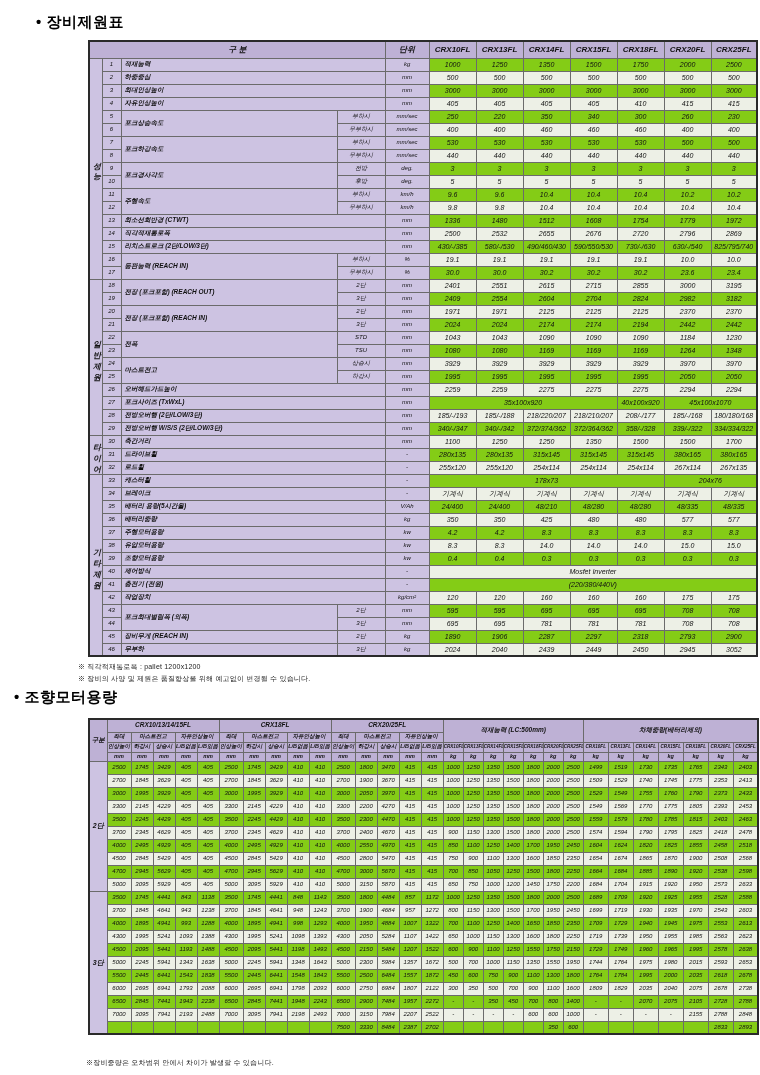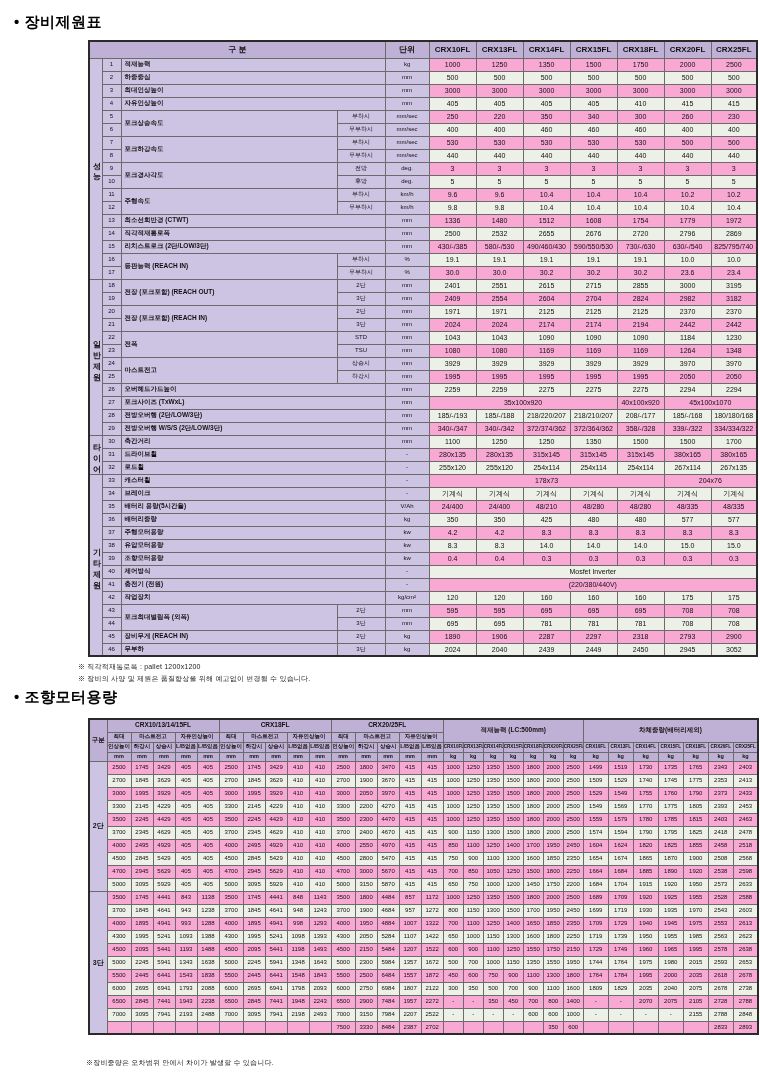--- a/index.html
+++ b/index.html
@@ -3,23 +3,23 @@
 <meta charset="utf-8">
 <style>
   * { box-sizing: border-box; margin: 0; padding: 0; }
   html,body { background:#e8e8e8; }
   .sheet {
     position: relative; width: 760px; height: 1075px; background: #fff;
     font-family: "Liberation Sans", sans-serif; color:#111; overflow: hidden;
     margin: 0 auto;
   }
   .title { position:absolute; left:14px; font-weight:bold; font-size:15px; color:#000; letter-spacing:0.5px; }
-  #title1 { top:13px; }
+  #title1 { top:13px;margin-left:22px; }
   #title2 { top:688px; }
-  table { border-collapse: collapse; table-layout: fixed; position:absolute; background:#f9a8d4; }
+  table { border-collapse: collapse; table-layout: fixed; position:absolute; background:#84cc16;font-style:italic; }
   td, th { border:1px solid #6b6b6b; overflow:hidden; white-space:nowrap; text-align:center; vertical-align:middle; padding:0; line-height:1.05; font-weight:normal; color:#111; }
   table { border:2px solid #2a2a2a; }
   .hd { background:#beb1d5; font-weight:bold; }
   .lb { background:#cdc3e2; }
   .tint { background:#edf0e6; }
   
   #t1 { left:88px; top:40px; width:668px; }
   #t1 th { height:17px; font-size:8px; }
   #t1 td { height:13px; font-size:7px; }
   #t1 td.num { font-size:6px; }

